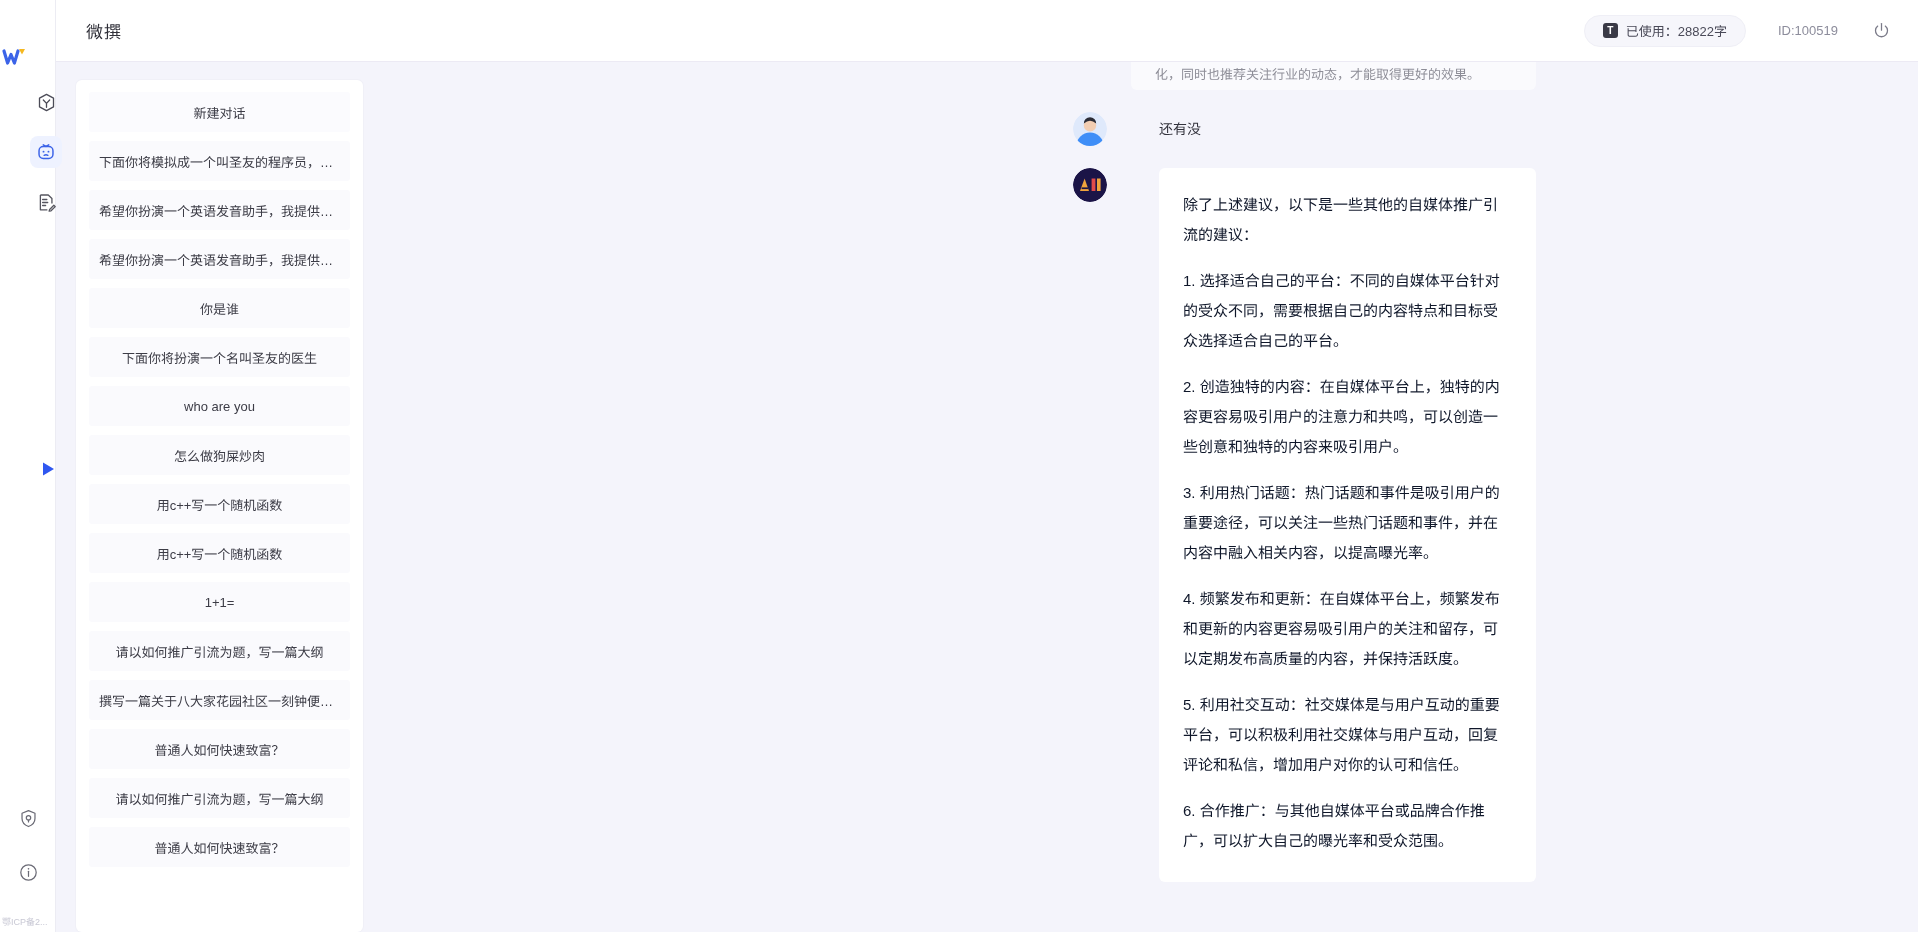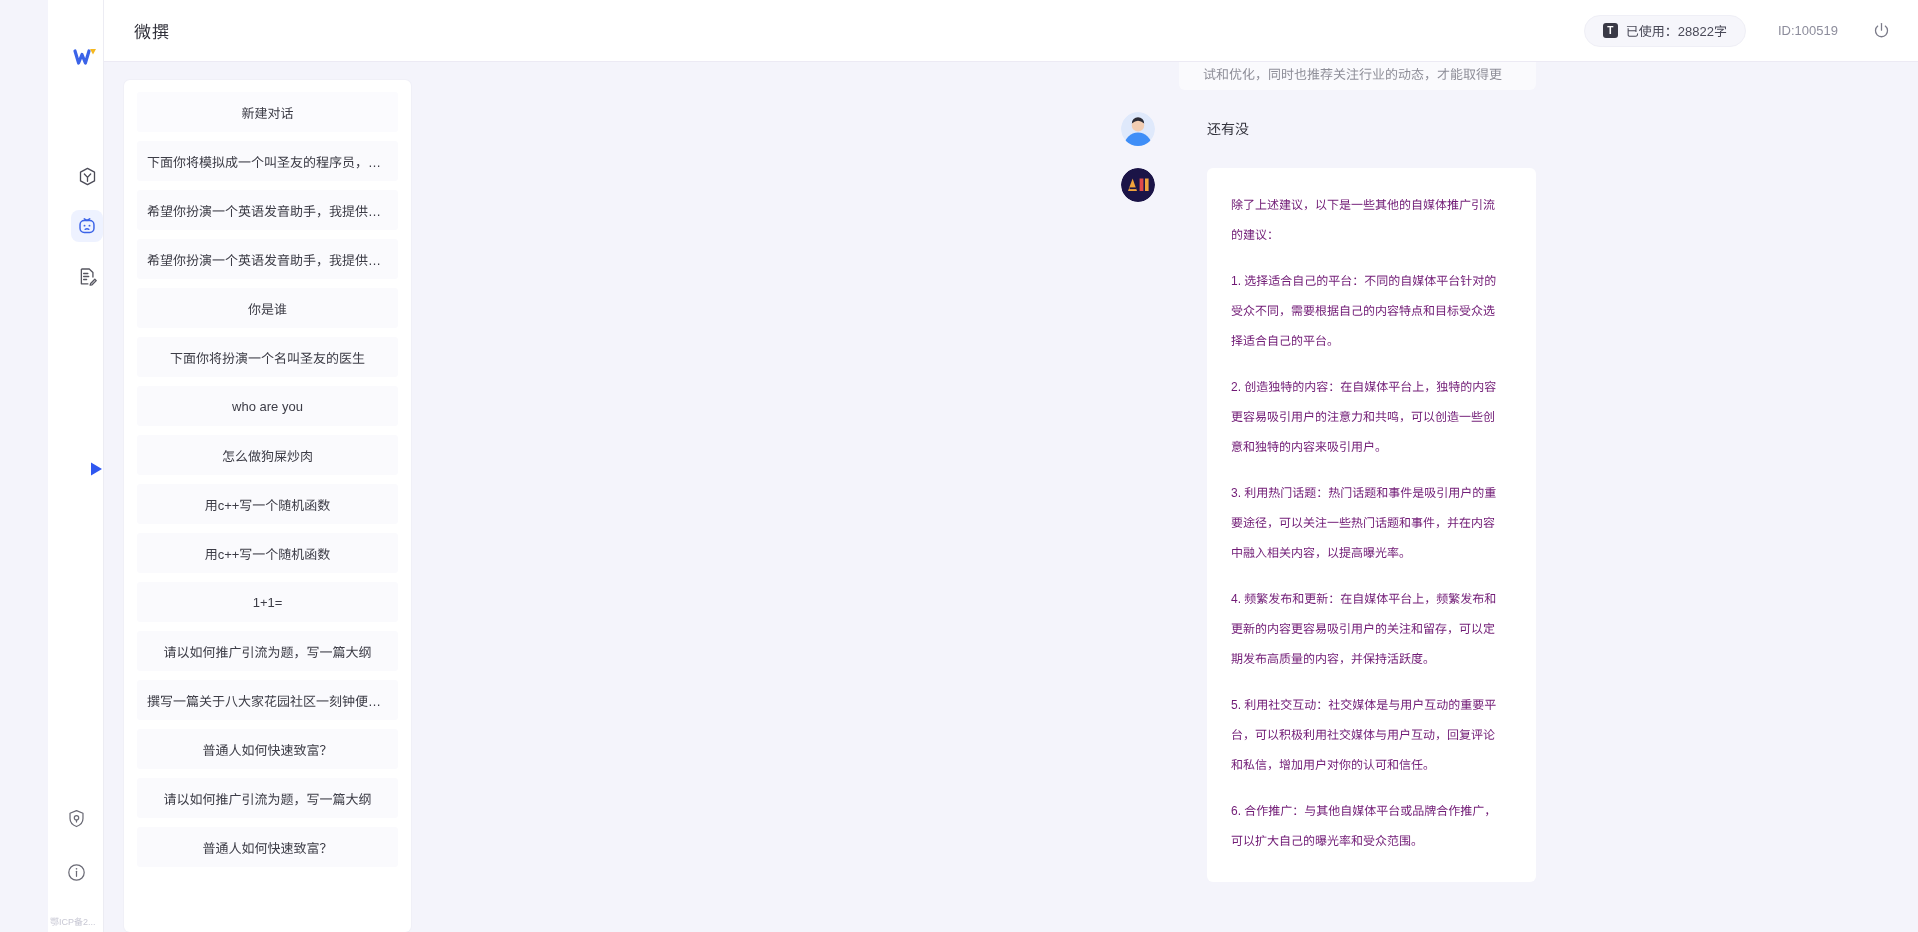--- a/index.html
+++ b/index.html
@@ -22,25 +22,24 @@
   }
 
   
   .rail {
     width: 56px;
     min-width: 56px;
     height: 932px;
     background: #ffffff;
     border-right: 1px solid #ececf3;
     display: flex;
-    flex-direction: column;
-    align-items: flex-end;
+    flex-direction: row;
+    align-items: flex-start;
     position: relative;
     z-index: 5;
-    margin-left: 48px;
   }
   .rail-logo {
     margin-top: 40px;
     width: 34px;
     height: 34px;
     display: flex;
     align-items: center;
     justify-content: center;
   }
   .rail-group-top {
@@ -267,23 +266,23 @@
     line-height: 34px;
   }
   .bubble-card {
     background: #ffffff;
     border-radius: 6px;
     padding: 22px 30px 26px 24px;
     flex: 1;
     min-width: 0;
   }
   .bubble-card p {
-    font-size: 12px;
+    font-size: 15px;
     line-height: 30px;
-    color: #701a75;
+    color: #0f172a;
     margin-bottom: 16px;
   }
   .bubble-card p:last-child { margin-bottom: 0; }
 
   
   .composer {
     padding: 22px 382px 30px 690px;
   }
   .composer-hint {
     font-size: 12.5px;

